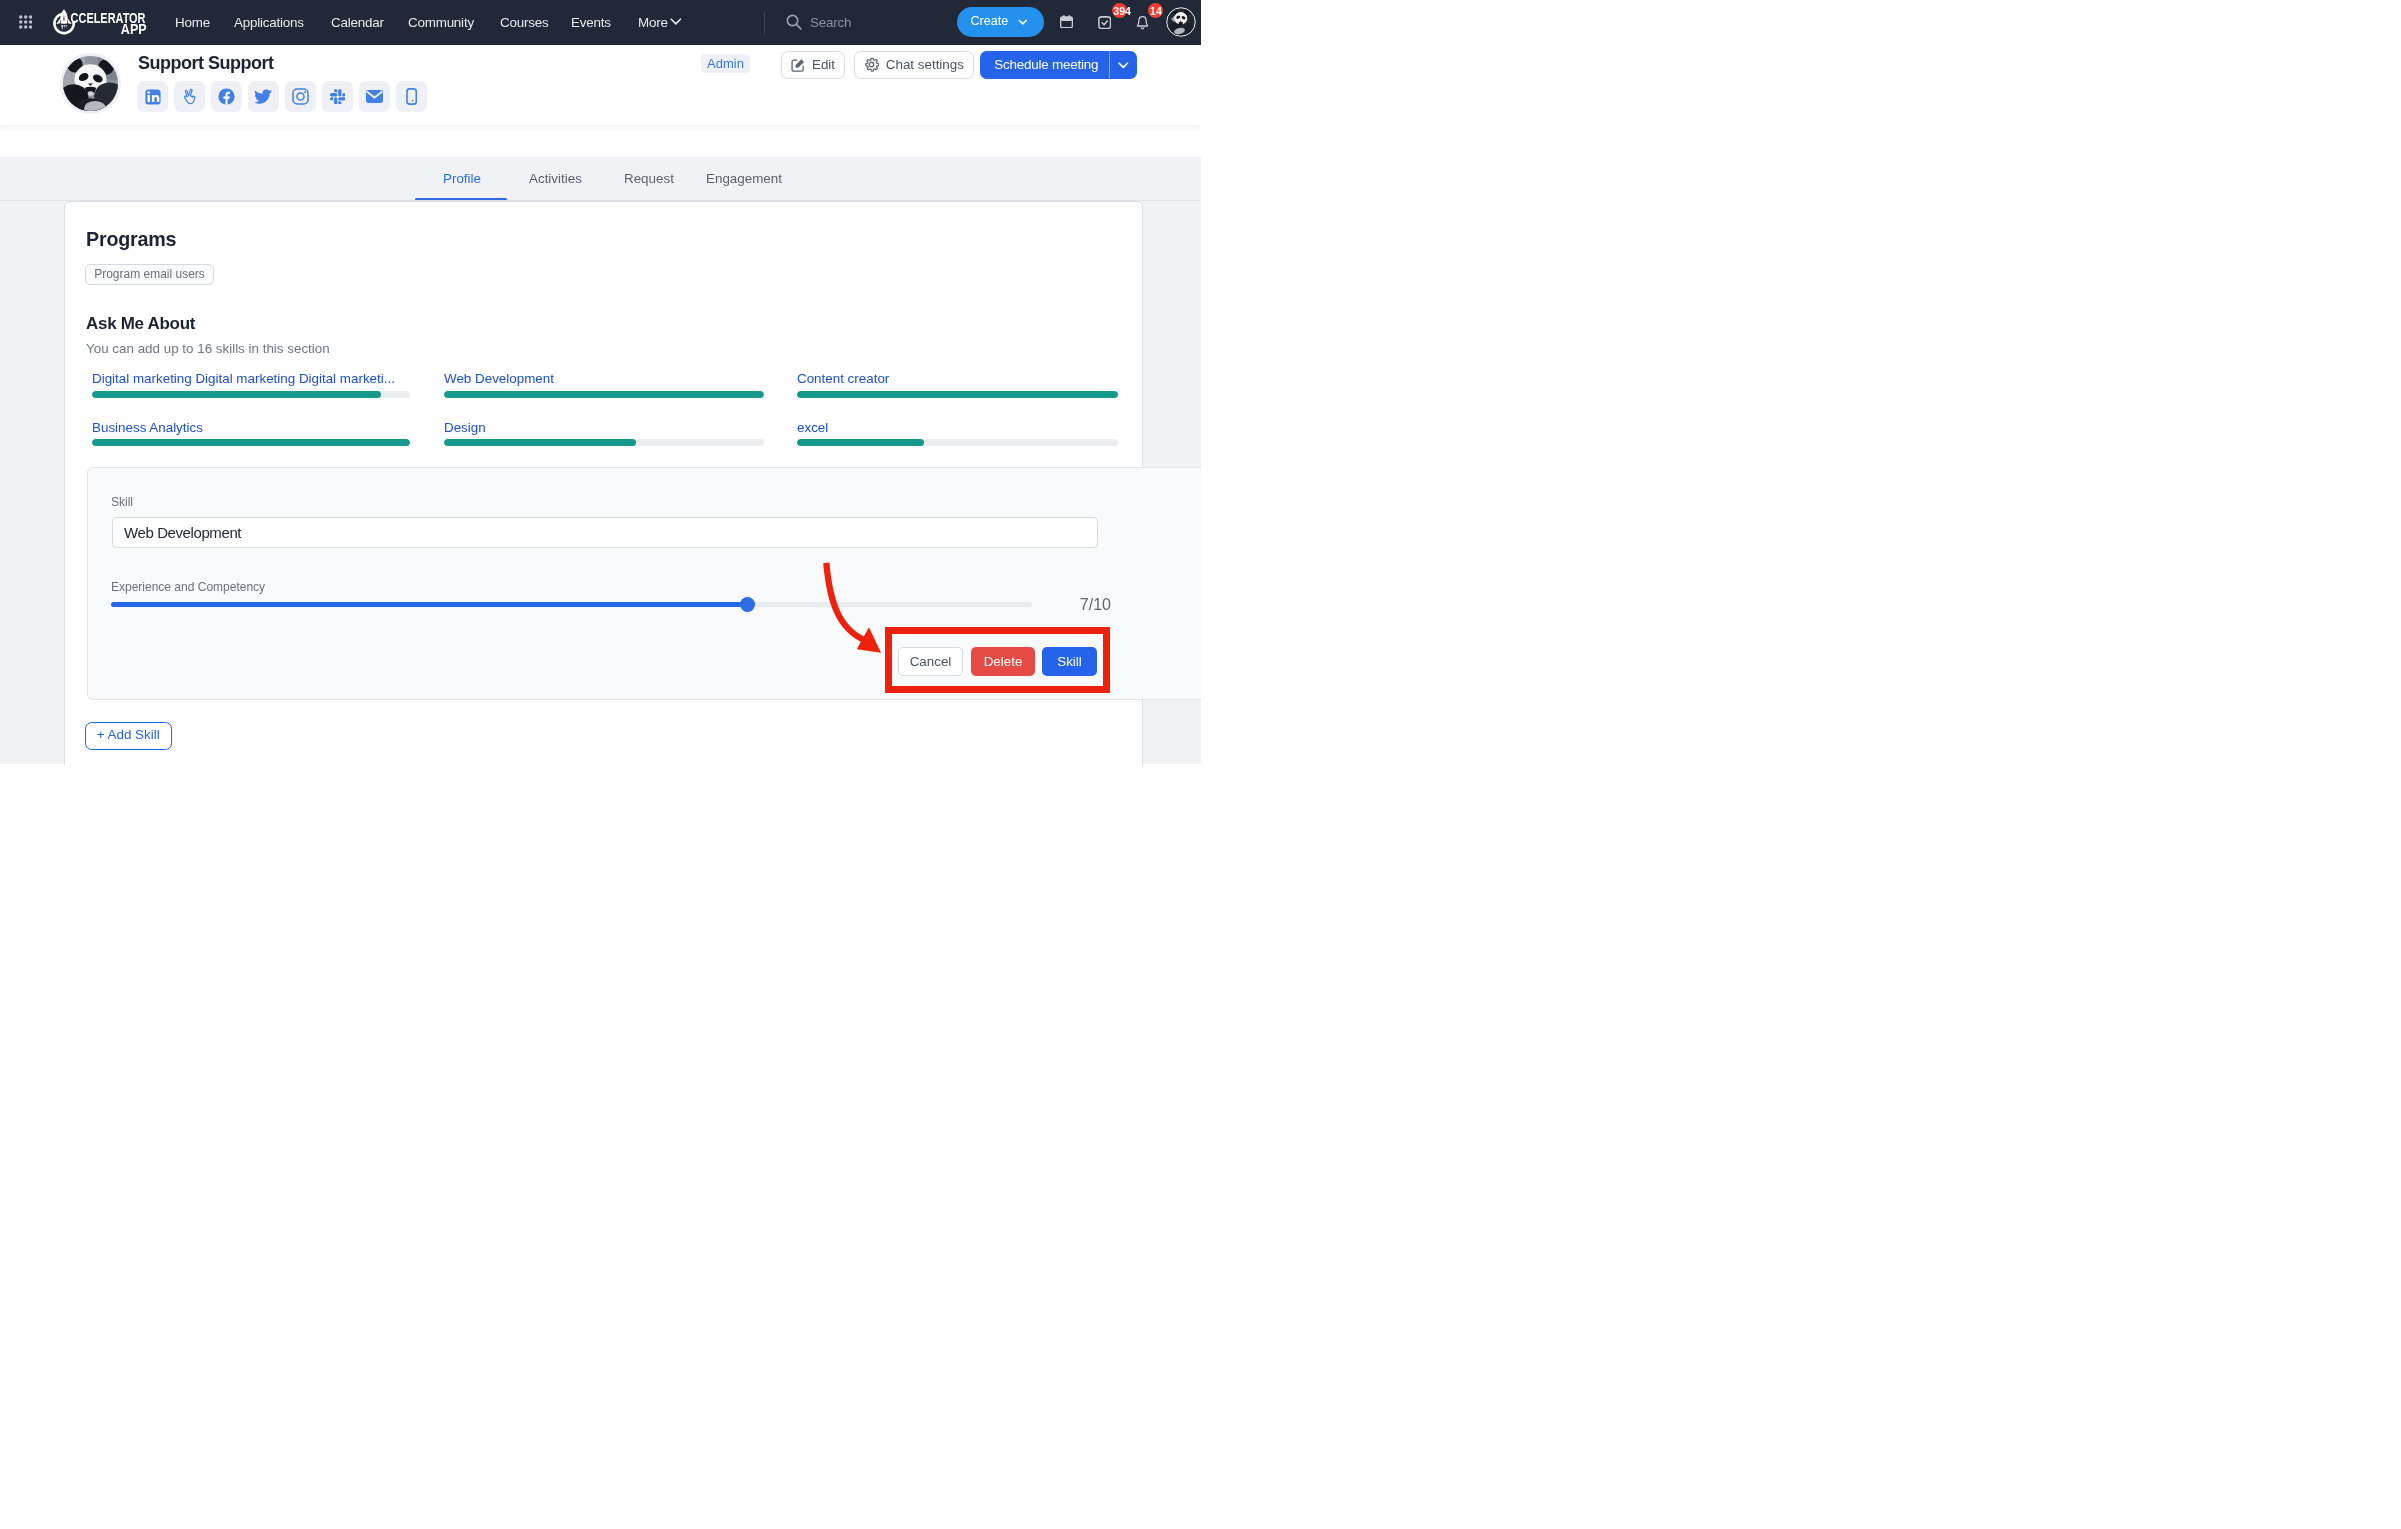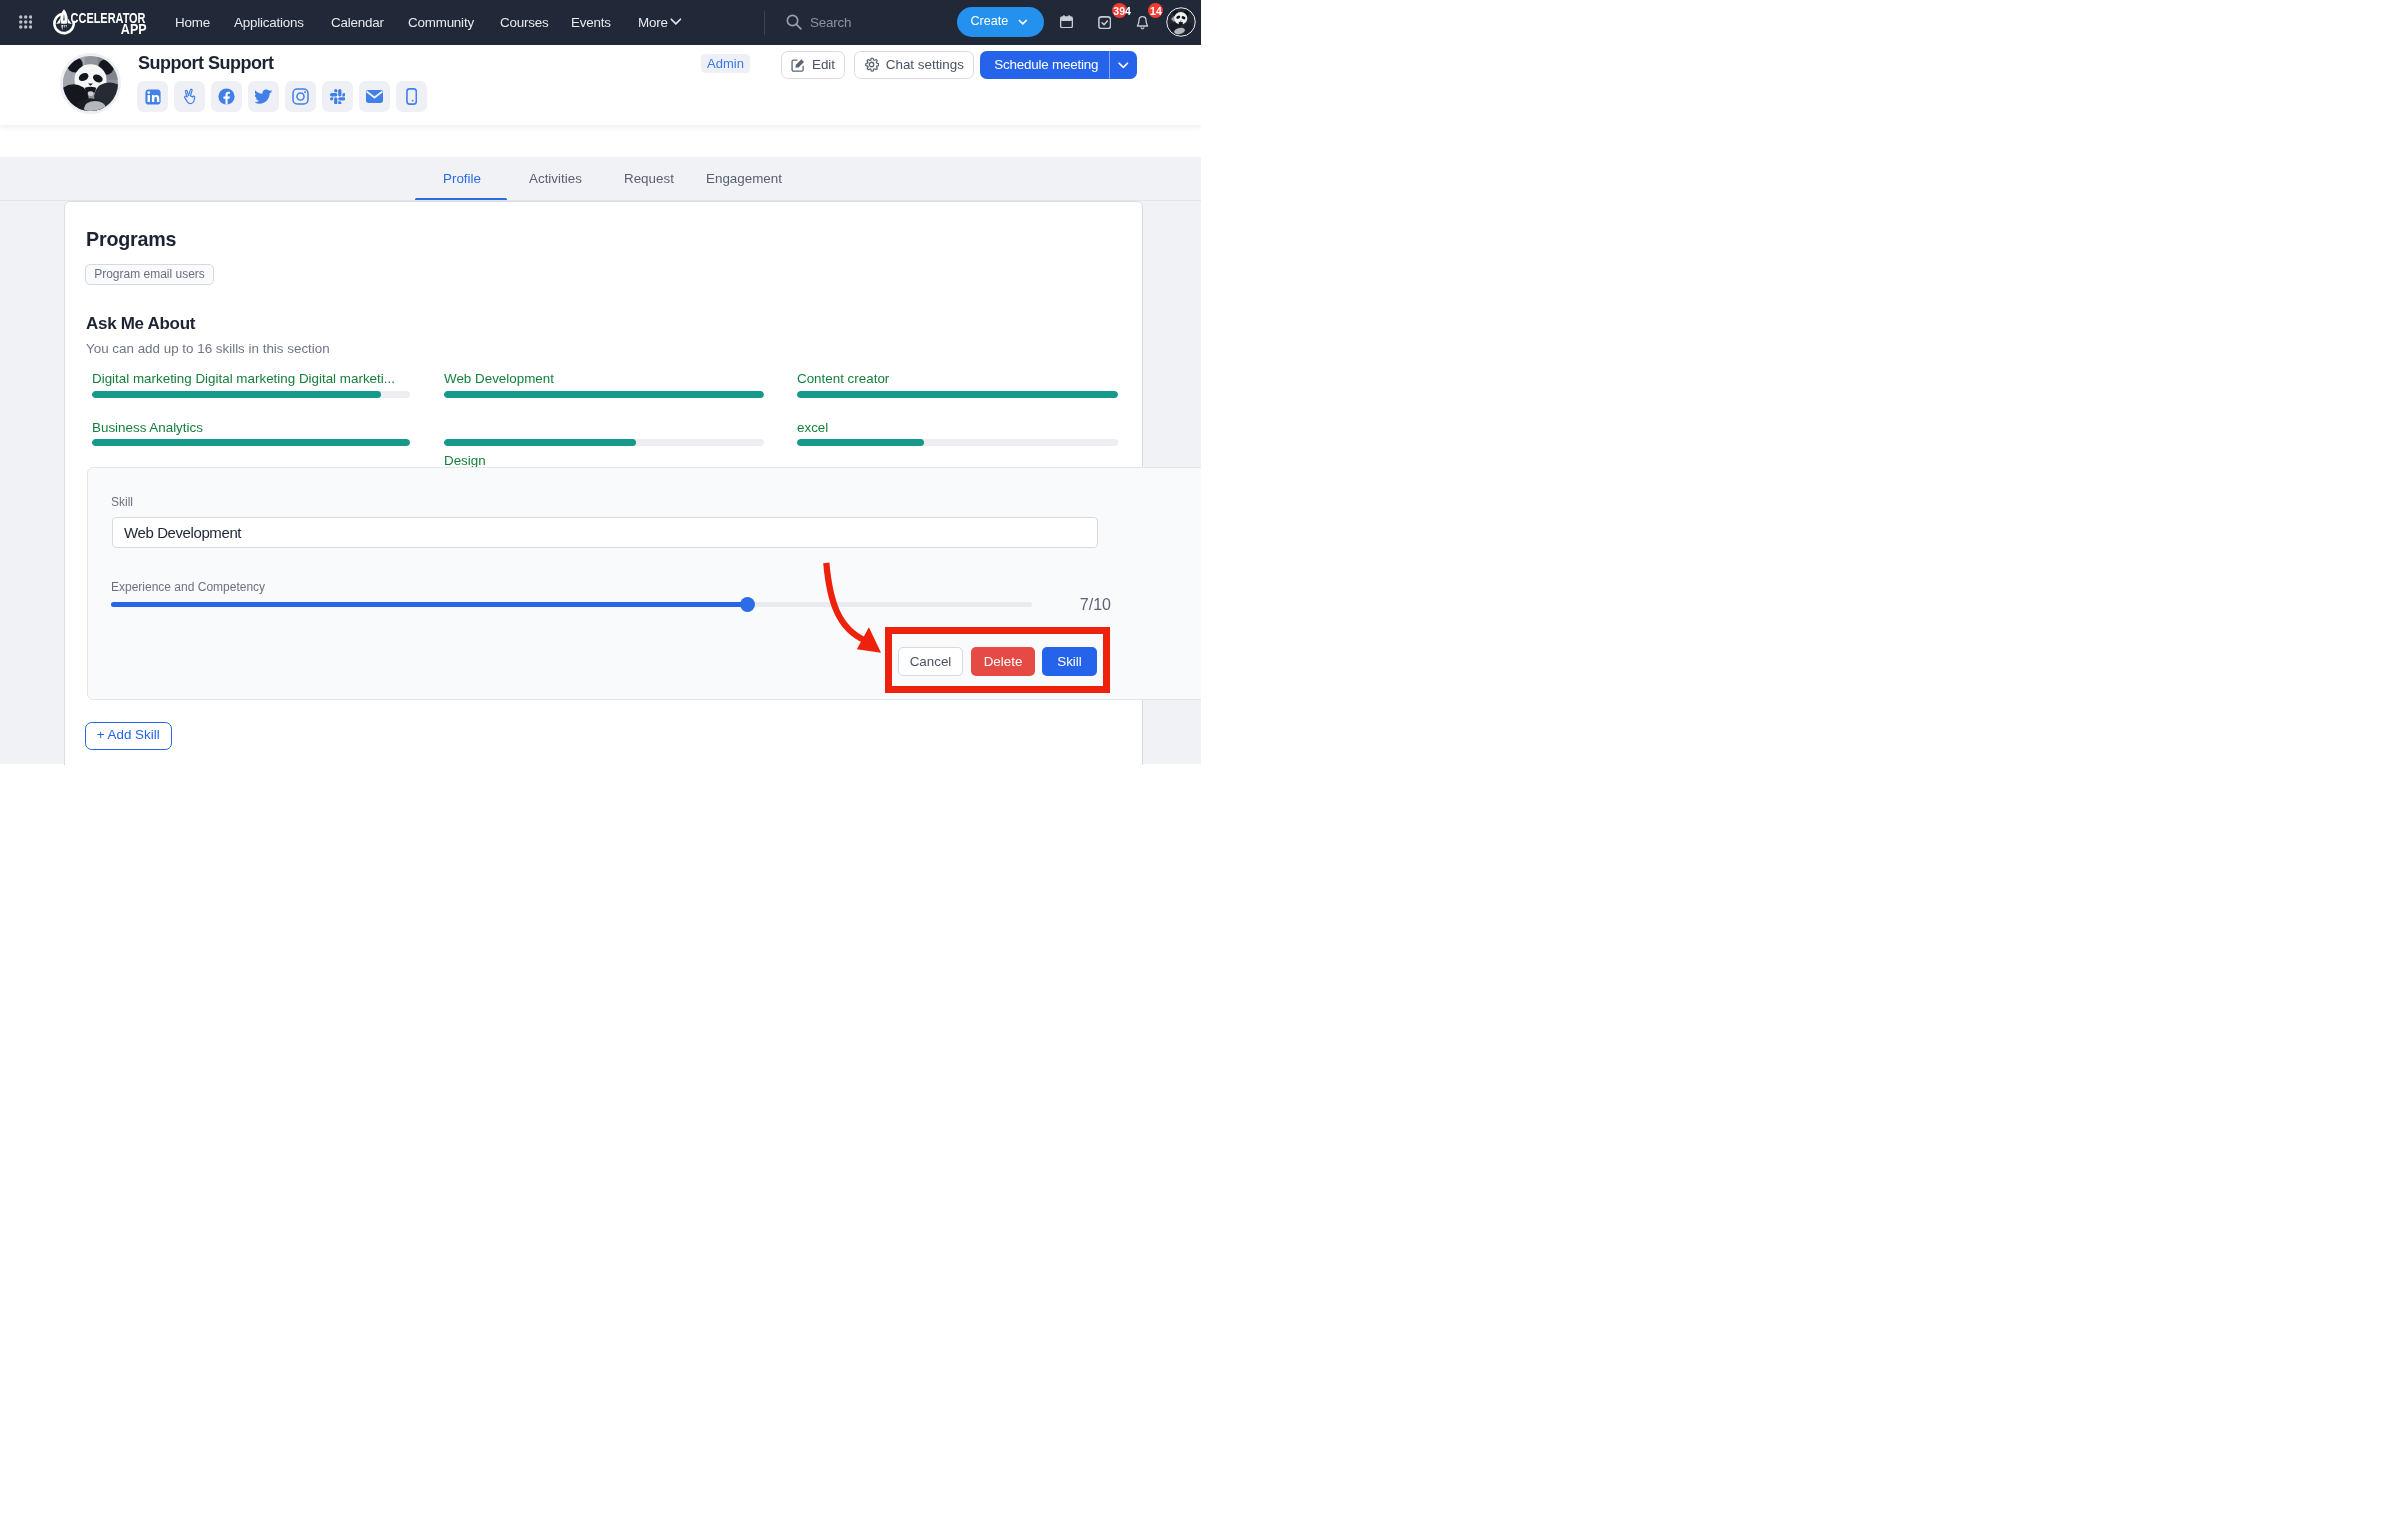--- a/index.html
+++ b/index.html
@@ -24,21 +24,21 @@
 .tabs-border { position:absolute; left:0; top:43px; width:1201px; height:0.8px; background:#e2e5ea; }
 .tab { position:absolute; top:14.3px; font-size:13.4px; color:#59616f; }
 .tab.active { color:#2d6be3; }
 .tab-underline { position:absolute; left:415px; top:41px; width:92px; height:2.5px; background:#2d6be3; border-radius:1.7px; }
 
 
 .card { position:absolute; left:64px; top:44px; width:1079px; height:587px; background:#fff; border:0.8px solid #d9dde4; border-radius:5.9px; }
 .h2 { position:absolute; font-size:19.7px; font-weight:bold; color:#1c2433; letter-spacing:-0.2px; }
 .chip { position:absolute; left:20px; top:62px; width:129px; height:21px; border:0.8px solid #d6dae0; border-radius:5px; background:#fafbfc; color:#69707e; font-size:12px; text-align:center; line-height:19px; }
 .caption { position:absolute; left:21px; top:139px; font-size:13.4px; color:#6e7684; }
-.sk-label { position:absolute; font-size:13.4px; color:#15803d; white-space:nowrap; }
+.sk-label { position:absolute; font-size:13.4px; color:#1d4ed8; white-space:nowrap; }
 .bar { position:absolute; height:7.1px; border-radius:4.2px; background:#eceef2; overflow:hidden; }
 .bar > div { height:100%; background:#16998a; border-radius:4.2px; }
 
 
 .inner { position:absolute; left:22px; top:265px; width:1226px; height:233px; background:#f9fafb; border:0.8px solid #e2e5ea; border-radius:5.9px; }
 .flabel { position:absolute; left:23px; font-size:12px; color:#6b7280; }
 .input { position:absolute; left:24px; top:49px; width:986px; height:31px; background:#fff; border:0.8px solid #d5d9e0; border-radius:4.2px; font-size:15px; color:#222a3a; line-height:29px; padding-left:11px; letter-spacing:-0.4px; }
 .slider-track { position:absolute; left:22.6px; top:134px; width:921px; height:4.6px; border-radius:2.5px; background:#e9ebef; }
 .slider-fill { position:absolute; left:0; top:0; width:636px; height:4.6px; border-radius:2.5px; background:#2666e8; }
 .slider-thumb { position:absolute; left:629px; top:-5.5px; width:15px; height:15px; border-radius:50%; background:#2d6ce5; }
@@ -74,21 +74,21 @@
         <div style="width:91%"></div>
       </div>
     <div class="bar" style="left:379px; top:189px; width:320px;">
         <div style="width:100%"></div>
       </div>
     <div class="bar" style="left:732px; top:189px; width:321px;">
         <div style="width:100%"></div>
       </div>
 
     <div class="sk-label" style="left:27px; top:218px;">Business Analytics</div>
-    <div class="sk-label" style="left:379px; top:218px;margin-top:33px;">Design</div>
+    <div class="sk-label" style="left:379px; top:218px;">Design</div>
     <div class="sk-label" style="left:732px; top:218px;text-align:right;">excel</div>
     <div class="bar" style="left:27px; top:237px; width:318px;">
         <div style="width:100%"></div>
       </div>
     <div class="bar" style="left:379px; top:237px; width:320px;">
         <div style="width:60%"></div>
       </div>
     <div class="bar" style="left:732px; top:237px; width:321px;">
         <div style="width:39.5%"></div>
       </div>

